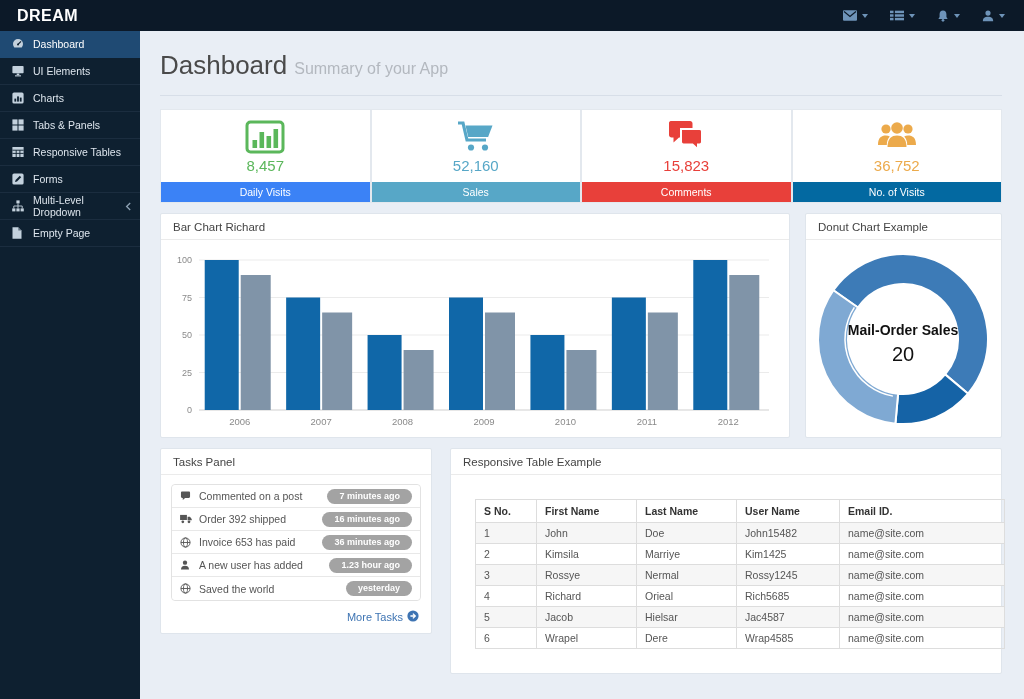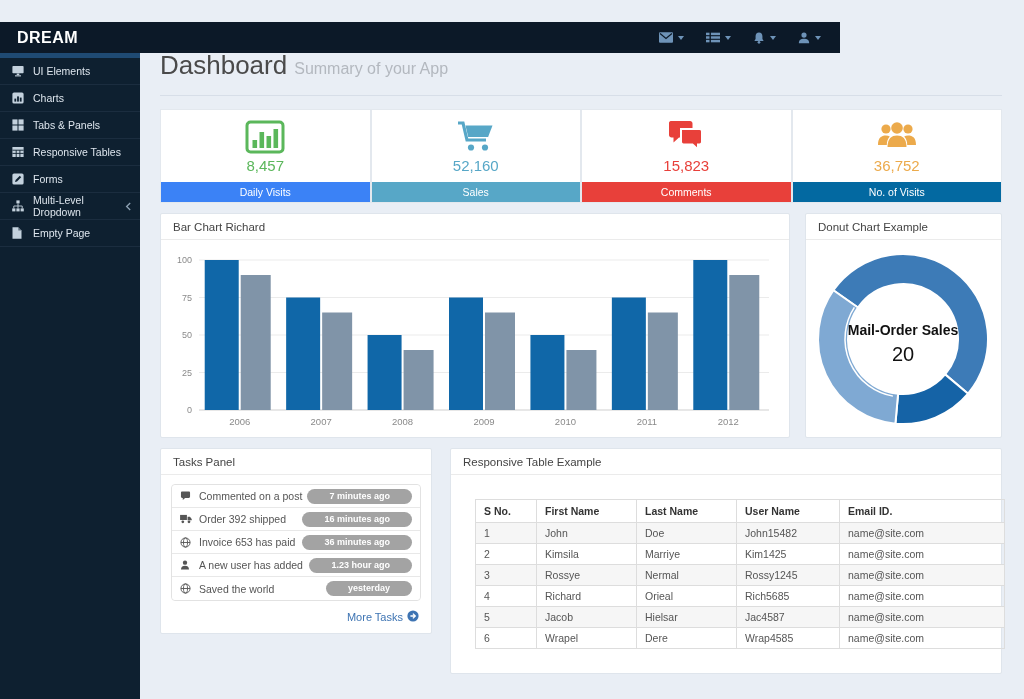--- a/index.html
+++ b/index.html
@@ -2,21 +2,21 @@
 <html><head>
 <meta charset="utf-8">
 <style>
   * { box-sizing: border-box; }
   html,body { margin:0; padding:0; }
   body {
     width:1024px; height:699px; position:relative; overflow:hidden;
     font-family:"Liberation Sans", sans-serif; background:#e9eef5;
   }
   
-  .navbar { position:absolute; top:0; left:0; width:840px; height:31px; background:#0c1928; z-index:20;margin-top:22px; }
+  .navbar { position:absolute; top:0; left:0; width:1024px; height:31px; background:#0c1928; z-index:20; }
   .brand { position:absolute; left:17px; top:0; line-height:31px; color:#ffffff; font-size:16px; font-weight:bold; letter-spacing:.5px; cursor:pointer; }
   .nav-icons { position:absolute; right:8px; top:0; height:31px; display:flex; align-items:center; }
   .nav-icon-group { display:flex; align-items:center; padding:0 11px; height:31px; color:#6e93b8; cursor:pointer; }
   .nav-icon-group svg { display:block; }
   .caret { width:0; height:0; border-left:3.5px solid transparent; border-right:3.5px solid transparent; border-top:4px solid #6e93b8; margin-left:5px; }
   
   .sidebar { position:absolute; top:31px; left:0; width:140px; height:668px; background:#0e2030; }
   .side-item { display:flex; align-items:center; height:27px; padding-left:12px; padding-right:8px;
     color:#dde5ed; font-size:10.5px; border-bottom:1px solid #1b2d3f; cursor:pointer; position:relative; }
   .side-item.active { background:#1f4a73; border-bottom-color:#1f4a73; color:#ffffff; }
@@ -46,21 +46,21 @@
   svg text { font-family:"Liberation Sans", sans-serif; }
   
   .bottom-row { display:flex; gap:18px; margin-top:10px; align-items:flex-start; }
   .tasks-panel { width:272px; }
   .table-panel { width:552px; }
   .task-list { margin:9px 10px 0; border:1px solid #e2e2e2; border-radius:4px; }
   .task-item { display:flex; align-items:center; height:23px; padding:0 8px; font-size:10.5px; color:#555; border-bottom:1px solid #e8e8e8; background:#fff; }
   .task-item:first-child { border-radius:4px 4px 0 0; }
   .task-item:last-child { border-bottom:none; border-radius:0 0 4px 4px; }
   .task-icon { width:12px; margin-right:7px; color:#555; display:flex; flex:none; }
-  .task-badge { margin-left:auto; background:#a3a3a3; color:#fff; font-size:9px; font-weight:bold; line-height:9px; padding:3px 22px; border-radius:9px; }
+  .task-badge { margin-left:auto; background:#a3a3a3; color:#fff; font-size:9px; font-weight:bold; line-height:9px; padding:3px 12px; border-radius:9px; }
   .more-tasks { display:flex; justify-content:flex-end; align-items:center; gap:4px; padding:9px 12px 9px; color:#3e74b3; font-size:11px; cursor:pointer; }
   
   .table-panel table { width:calc(100% - 20px); margin:24px; border-collapse:collapse; font-size:10.5px; color:#555; }
   .table-panel th, .table-panel td { border:1px solid #ddd; text-align:left; padding:4px 8px; }
   .table-panel th { color:#333; font-weight:bold; padding:5px 8px; }
   .table-panel tbody tr:nth-child(odd) { background:#f6f6f6; }
   .col-sno { width:61px; } .col-fn { width:100px; } .col-ln { width:100px; } .col-un { width:103px; }
   
   .page-footer { margin-top:20px; font-size:10.5px; color:#666; }
   .page-footer a { color:#4a7cb8; text-decoration:none; cursor:pointer; }

